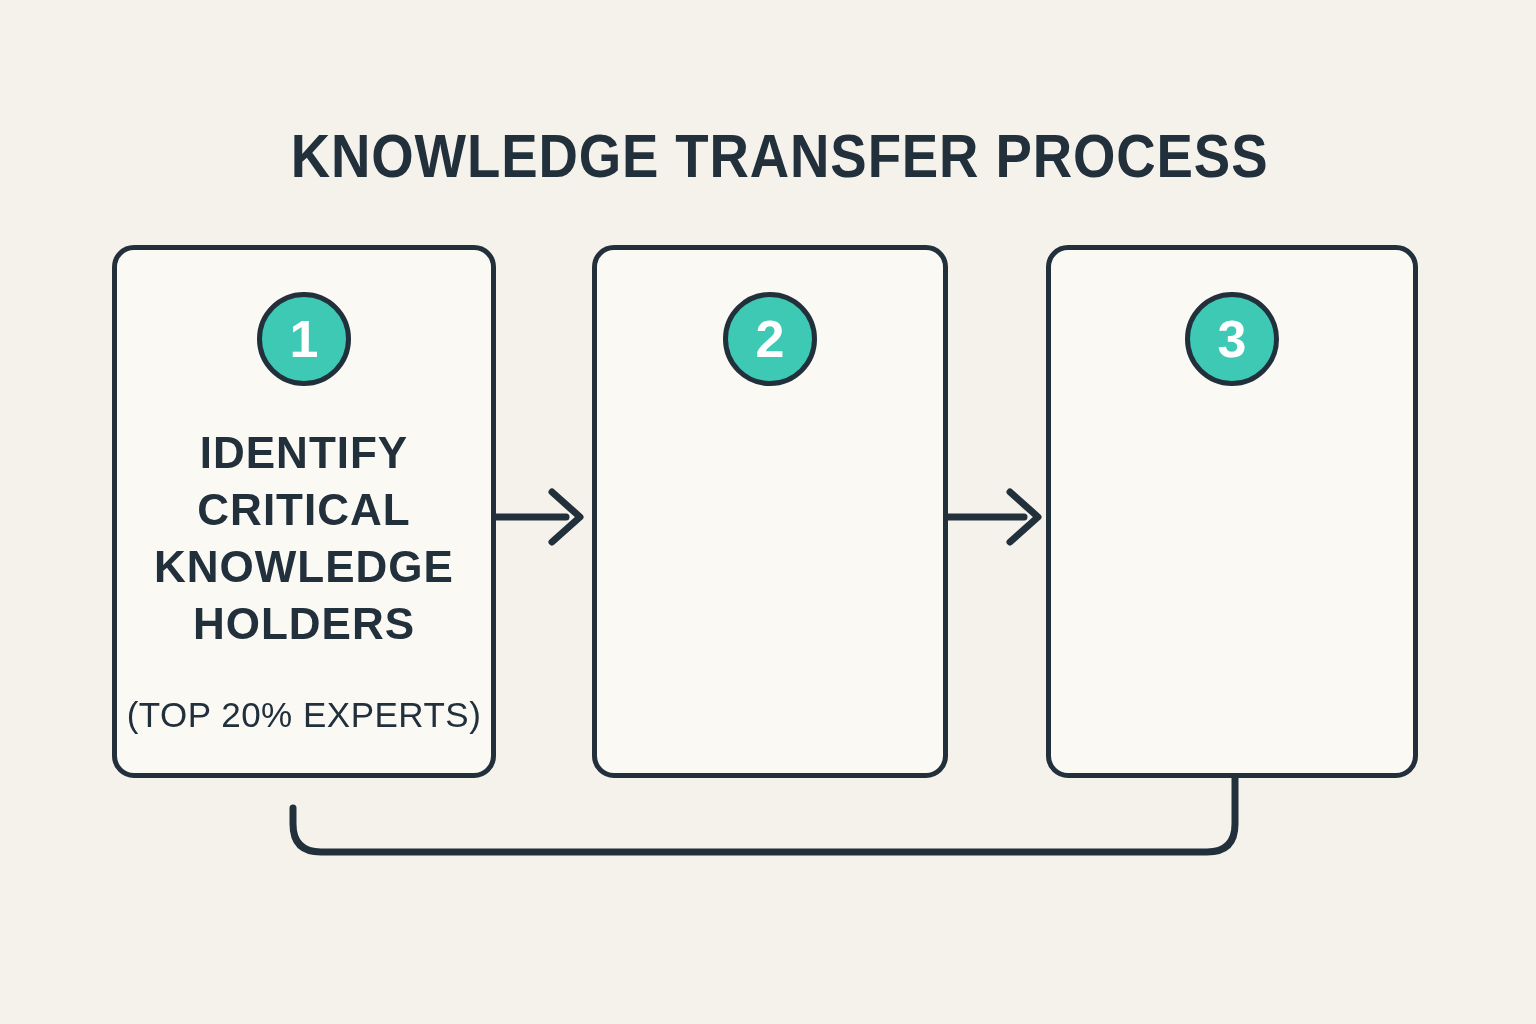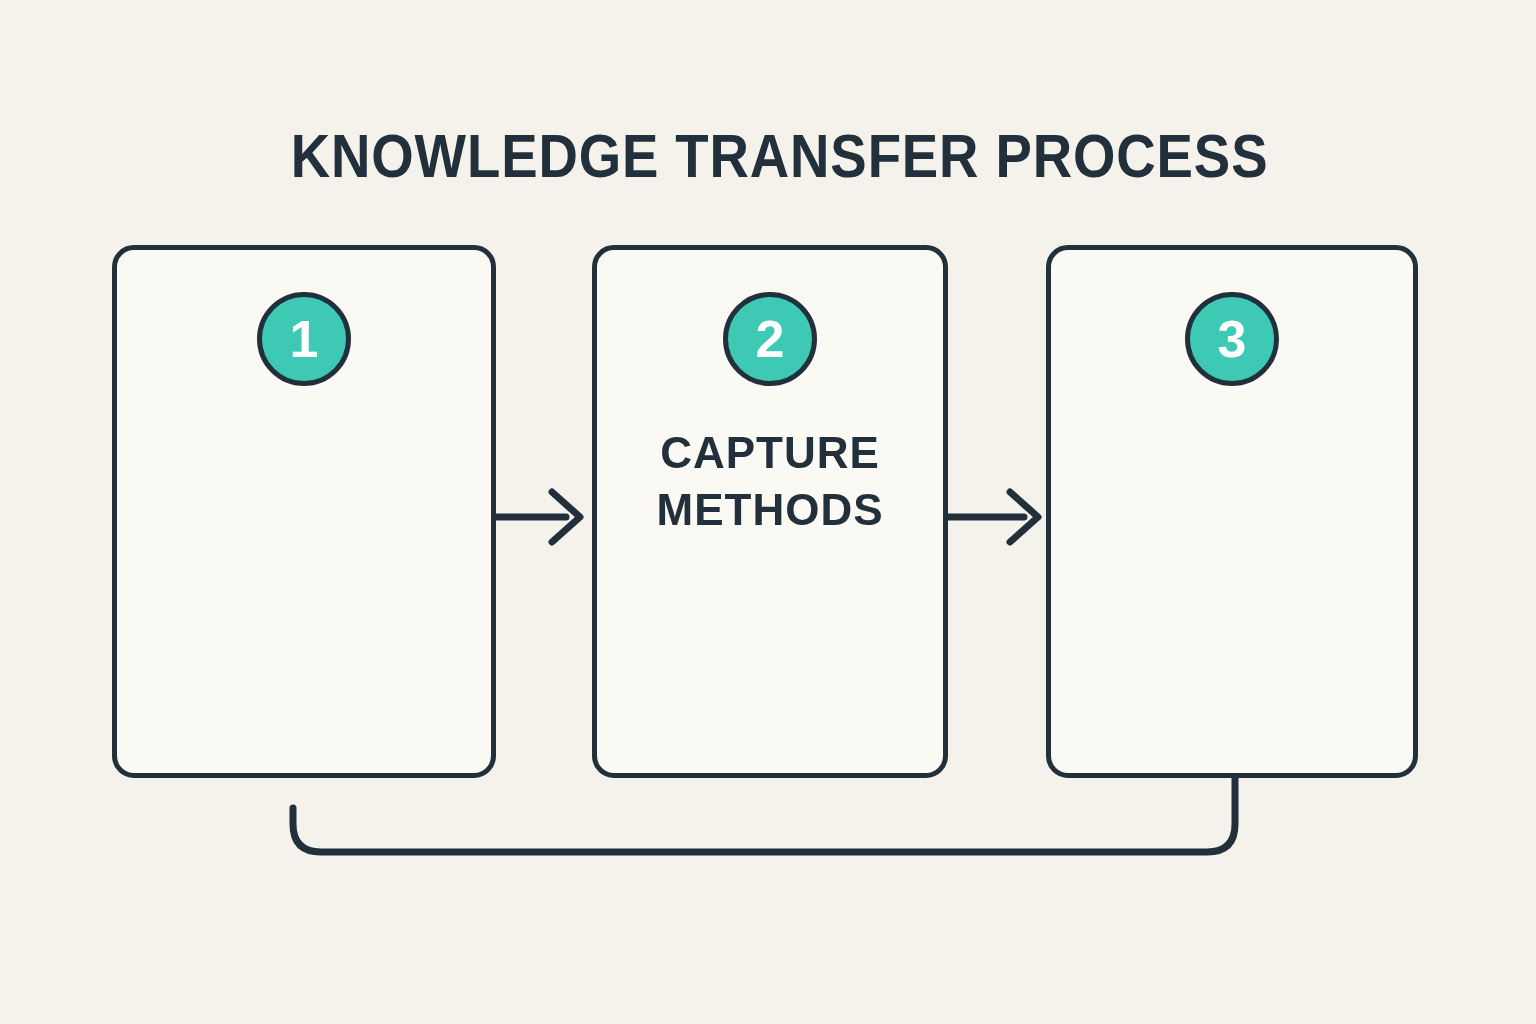--- a/index.html
+++ b/index.html
@@ -122,28 +122,31 @@
       <line class="stroke" x1="948" y1="517" x2="1024" y2="517"></line>
       <polyline class="stroke" points="1010,492 1038,517 1010,542"></polyline>
     </g>
     <path class="stroke" d="M 293 808 L 293 824 Q 293 852 321 852 L 1207 852 Q 1235 852 1235 824 L 1235 776"></path>
   </svg>
 
   <section class="step step-1">
     <div class="badge">
       <span>1</span>
     </div>
+    <h2 class="heading">IDENTIFY
+CRITICAL
+KNOWLEDGE
+HOLDERS</h2>
+    <p class="sub">(TOP 20% EXPERTS)</p>
   </section>
 
   <section class="step step-2">
     <div class="badge">
       <span>2</span>
     </div>
-    <h2 class="heading">CAPTURE
-METHODS</h2>
   </section>
 
   <section class="step step-3">
     <div class="badge">
       <span>3</span>
     </div>
   </section>
 
 </div>
 

